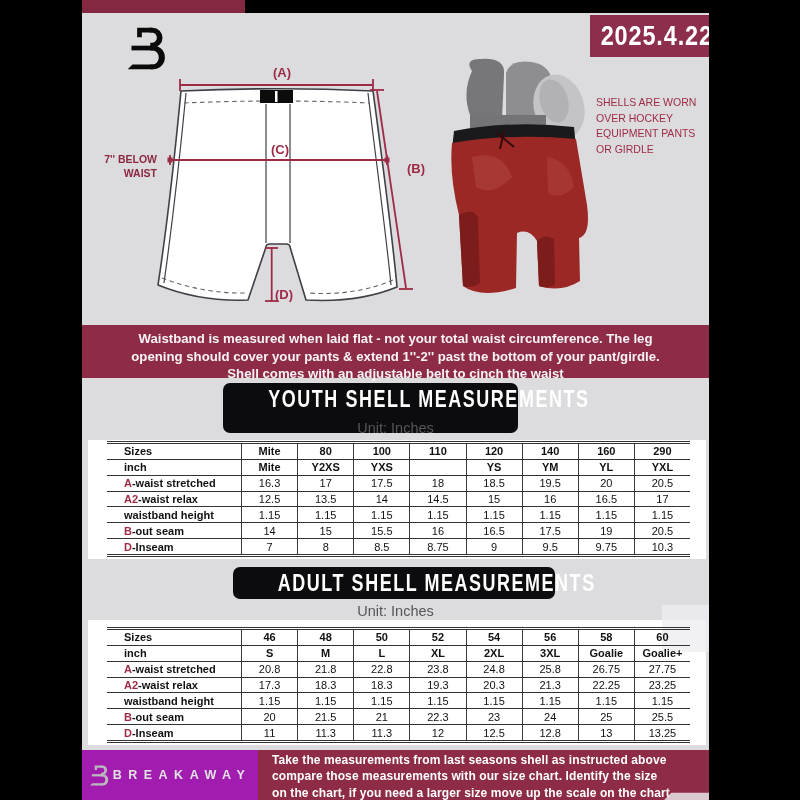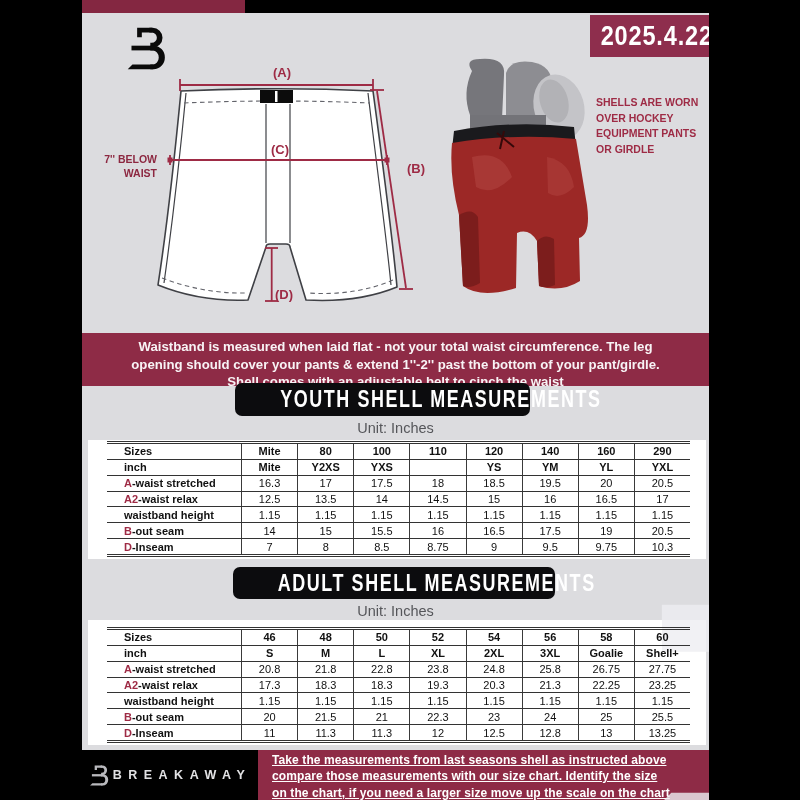--- a/index.html
+++ b/index.html
@@ -12,29 +12,29 @@
   .logo{position:absolute;left:40px;top:12px;width:50px;height:47px;color:#0a0a0a;}
   .title-box{position:absolute;left:104px;top:4px;width:404px;height:38px;background:#fff;border-bottom:1px solid #c9c9cc;}
   .title-box span{display:inline-block;transform:scaleX(.93);transform-origin:0 50%;font-size:25px;font-weight:bold;color:#1d1d1f;line-height:37px;padding-left:25px;letter-spacing:.5px;white-space:nowrap;}
   .date-box{position:absolute;left:508px;top:2px;width:119px;height:42px;background:var(--date-maroon);text-align:center;}
   .date-box span{display:inline-block;transform:scaleX(.84);font-size:28px;font-weight:bold;color:#fff;line-height:42px;letter-spacing:1px;}
 
   
   .diagram{position:absolute;left:18px;top:50px;width:340px;height:260px;}
   .below-waist{position:absolute;left:10px;top:139px;width:65px;text-align:right;font-size:10.5px;font-weight:bold;color:#8c2740;line-height:14px;white-space:pre-line;}
   .photo{position:absolute;left:360px;top:44px;width:155px;height:245px;}
-  .photo-note{position:absolute;left:514px;top:82px;width:112px;font-size:10.5px;font-weight:bold;color:var(--accent-maroon);line-height:15.7px;white-space:pre-line;}
-
-  
-  .note-banner{position:absolute;left:0;top:312px;width:627px;height:53px;background:var(--maroon);color:#f8f3f5;text-align:center;font-size:13.2px;font-weight:bold;line-height:17.6px;padding-top:5px;white-space:pre-line;margin-top:8px;}
+  .photo-note{position:absolute;left:514px;top:82px;width:112px;font-size:10.5px;font-weight:normal;color:var(--accent-maroon);line-height:15.7px;white-space:pre-line;}
+
+  
+  .note-banner{position:absolute;left:0;top:312px;width:627px;height:53px;background:var(--maroon);color:#f8f3f5;text-align:center;font-size:13.2px;font-weight:bold;line-height:17.6px;padding-top:5px;white-space:pre-line;}
 
   
   .section-banner{position:absolute;background:#0c0c0e;border-radius:7px;text-align:center;}
   .section-banner span{display:inline-block;transform:scaleX(.78);font-weight:bold;color:#fff;font-size:23px;letter-spacing:2px;white-space:nowrap;}
-  .banner-youth{left:153px;top:370px;width:295px;height:33px;}
+  .banner-youth{left:141px;top:370px;width:295px;height:50px;}
   .banner-youth span{line-height:33px;}
   .banner-adult{left:151px;top:554px;width:322px;height:32px;}
   .banner-adult span{line-height:32px;}
   .unit{position:absolute;left:0;width:627px;text-align:center;font-size:14.5px;color:#55565a;}
   .unit-youth{top:407px;}
   .unit-adult{top:590px;}
 
   
   .card{position:absolute;left:6px;width:618px;background:#fff;}
   .card-youth{top:427px;height:119px;}
@@ -47,24 +47,24 @@
   .tcell{font-size:11px;color:#111;height:100%;display:flex;align-items:center;justify-content:center;}
   .tlabel{width:134px;justify-content:flex-start;padding-left:17px;font-weight:bold;}
   .tlabel .pfx{color:var(--accent-maroon);}
   .tdata{flex:1;border-left:1.5px solid #3a3a3a;}
   .trow.hdr .tdata{font-weight:bold;}
 
   
   .watermark{position:absolute;left:500px;top:385px;width:470px;height:470px;color:#eeeef2;opacity:.8;z-index:2;pointer-events:none;}
 
   
-  .footer-black{position:absolute;left:0;top:737px;width:176px;height:50px;background:#000000;display:flex;align-items:center;justify-content:center;gap:3px;}
+  .footer-black{position:absolute;left:0;top:737px;width:176px;height:50px;background:#a21caf;display:flex;align-items:center;justify-content:center;gap:3px;}
   .footer-black .bmark{width:21px;height:23px;color:#b9b9bd;}
   .brand{font-size:12.5px;font-weight:bold;color:#e2e2e4;letter-spacing:6.5px;}
-  .footer-maroon{position:absolute;left:176px;top:737px;width:451px;height:50px;background:var(--maroon);color:#fff;font-size:12px;font-weight:bold;line-height:16.3px;padding:2px 0 0 14px;white-space:pre-line;letter-spacing:.1px;text-decoration:underline;}
+  .footer-maroon{position:absolute;left:176px;top:737px;width:451px;height:50px;background:var(--maroon);color:#fff;font-size:12px;font-weight:bold;line-height:16.3px;padding:2px 0 0 14px;white-space:pre-line;letter-spacing:.1px;}
   svg{display:block;}
 </style>
 </head>
 <body>
 
 <svg width="0" height="0" style="position:absolute">
   <defs>
     <symbol id="bmark" viewBox="0 0 90 100">
       <path fill="currentColor" d="M24 6 h32 v10 h-22 v10 h-10 z"></path>
       <path fill="currentColor" d="M50 6 h7 a21 21 0 0 1 0 42 h-5 v-10 h3 a11 11 0 0 0 0 -22 h-5 z"></path>
@@ -295,21 +295,21 @@
             <div class="tcell tlabel">
               <span>inch</span>
             </div>
             <div class="tcell tdata">S</div>
             <div class="tcell tdata">M</div>
             <div class="tcell tdata">L</div>
             <div class="tcell tdata">XL</div>
             <div class="tcell tdata">2XL</div>
             <div class="tcell tdata">3XL</div>
             <div class="tcell tdata">Goalie</div>
-            <div class="tcell tdata">Shell+</div>
+            <div class="tcell tdata">Goalie+</div>
           </div>
           <div class="trow">
             <div class="tcell tlabel">
               <span class="pfx">A</span>
               <span>-waist stretched</span>
             </div>
             <div class="tcell tdata">20.8</div>
             <div class="tcell tdata">21.8</div>
             <div class="tcell tdata">22.8</div>
             <div class="tcell tdata">23.8</div>

